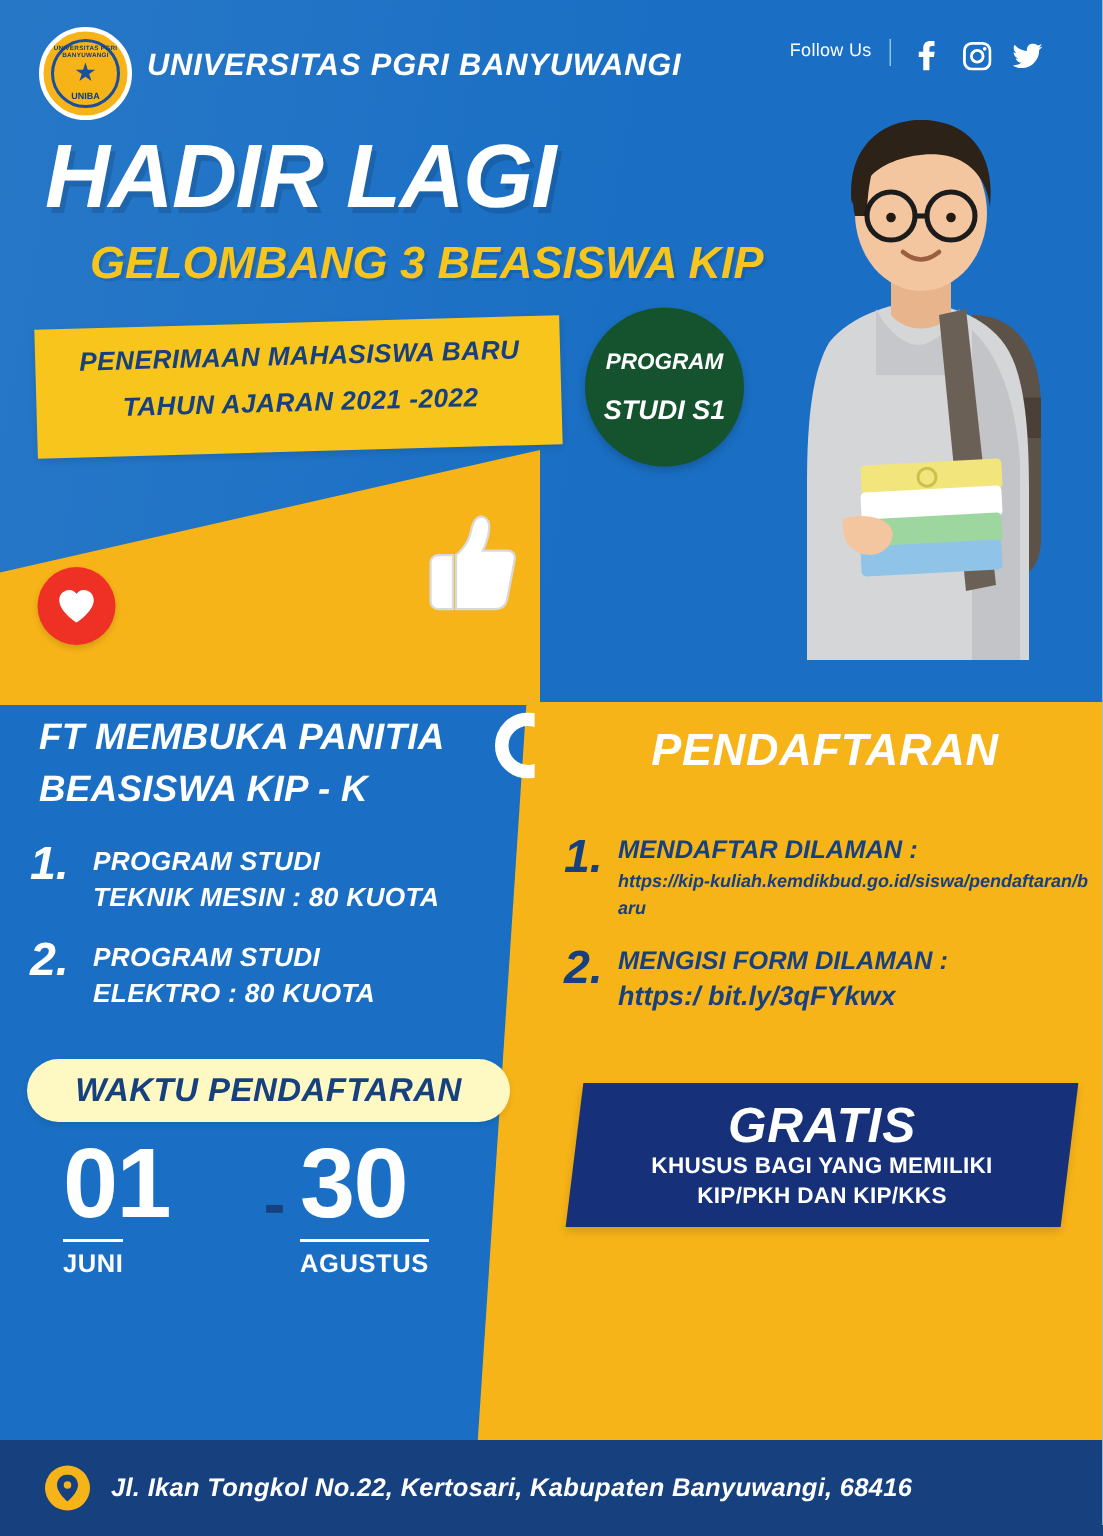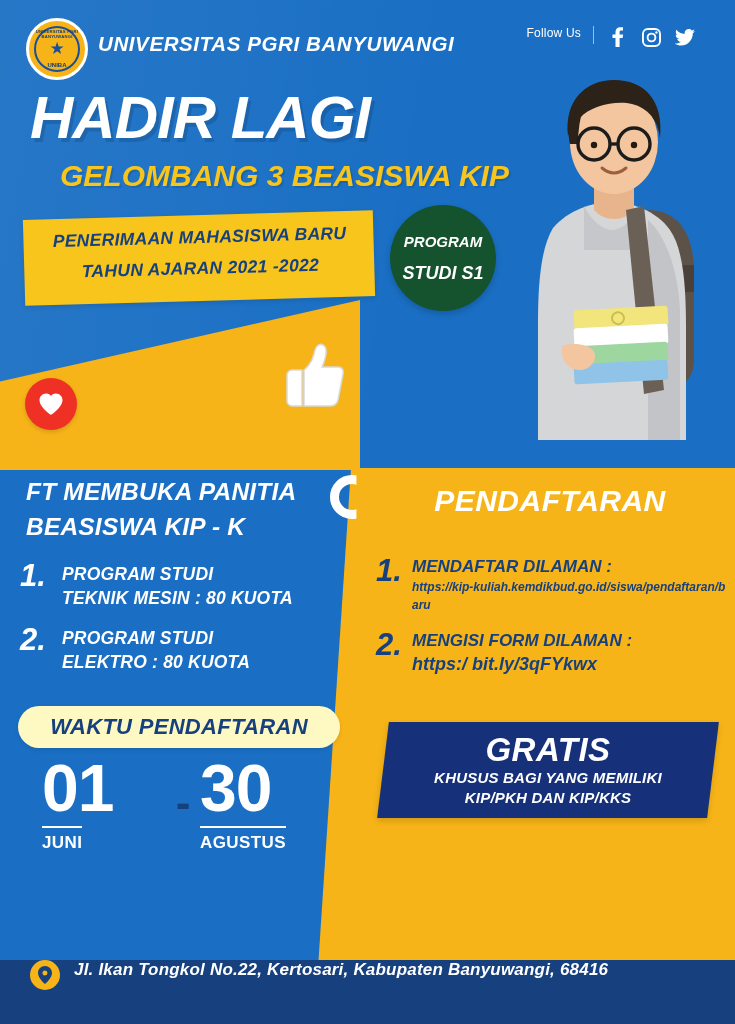--- a/index.html
+++ b/index.html
@@ -465,21 +465,20 @@
     font-size: 33px;
     font-weight: bold;
     font-style: italic;
     color: #ffffff;
     line-height: 36px;
     letter-spacing: .5px;
   }
   .gratis-sub {
     font-size: 15px;
     font-weight: bold;
-    font-style: italic;
     color: #ffffff;
     line-height: 20px;
     letter-spacing: .2px;
   }
 
   
   .sktm-pill {
     position: absolute;
     left: 372px; top: 862px;
     width: 352px; height: 62px;
@@ -501,20 +500,21 @@
     letter-spacing: .2px;
   }
 
   
   .footer {
     position: absolute;
     left: 0; top: 960px;
     width: 735px; height: 64px;
     background: #17407e;
     display: flex;
+    align-items: center;
   }
   .footer-pin {
     width: 30px; height: 30px;
     border-radius: 50%;
     background: #f7b418;
     margin-left: 30px;
     margin-right: 14px;
     flex: none;
     display: flex; align-items: center; justify-content: center;
   }

